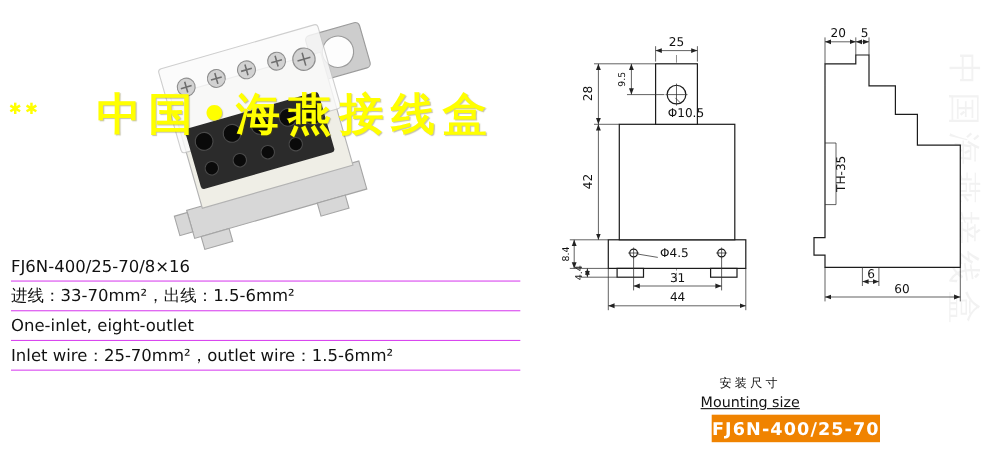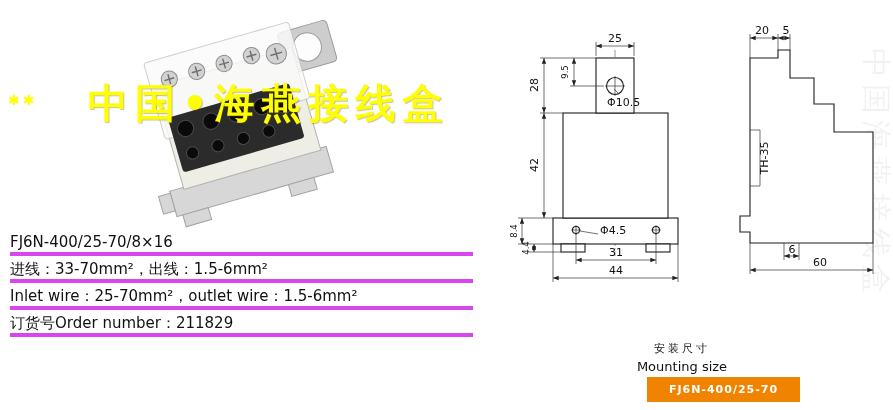--- a/index.html
+++ b/index.html
@@ -10,29 +10,29 @@
   }
   .photo-svg { position:absolute; left:138px; top:4px; width:234px; height:224px; z-index:1; }
   .wm-main {
     position:absolute; left:56px; top:76px; z-index:5;
     font-size:40px; font-weight:700; color:#ffff00; letter-spacing:7px;
     white-space:nowrap; text-shadow:1px 1px 1px rgba(90,80,0,.35);margin-left:32px;
   }
   .wm-frag { position:absolute; left:8px; top:92px; z-index:5; font-size:14px; color:#ffff00; letter-spacing:3px; }
   .spec { position:absolute; left:10px; top:229px; width:463px; z-index:3; }
   .spec-row {
-    height:27px; line-height:26px; border-bottom:4px solid #d946ef;
+    height:27px; line-height:26px; border-bottom:1px solid #d946ef;
     font-size:15px; white-space:nowrap; overflow:hidden;
   }
   .tech-svg { position:absolute; left:468px; top:8px; width:425px; height:334px; }
   .cap-cn { position:absolute; left:594px; top:341px; width:176px; text-align:center; font-size:11px; letter-spacing:3px; }
-  .cap-en { position:absolute; left:594px; top:359px; width:176px; text-align:center; font-size:13px; }
+  .cap-en { position:absolute; left:594px; top:359px; width:176px; text-align:center; font-size:13px;text-decoration:underline; }
   .badge {
     position:absolute; left:647px; top:377px; width:153px; height:25px; line-height:25px;
-    text-align:center; background:#f08300; color:#ffffff; font-size:11px; font-weight:700; letter-spacing:1px;
+    text-align:center; background:#f08300; color:#ffffff; font-size:16px; font-weight:700; letter-spacing:1px;
   }
   svg { font-family:"DejaVu Sans","Liberation Sans",sans-serif; }
   .ol   { fill:none; stroke:#1c1c1c; stroke-width:1.1; }
   .fillw{ fill:#ffffff; }
   .thin { fill:none; stroke:#333; stroke-width:0.7; }
   .cl   { fill:none; stroke:#555; stroke-width:0.6; stroke-dasharray:7 2 1.5 2; }
   .dt   { font-size:11px; fill:#111; }
   .dts  { font-size:8.5px; fill:#111; }
 </style>
 </head>
@@ -80,22 +80,22 @@
       </g>
     </g>
   </svg>
 
   <div class="wm-frag">✱✱</div>
   <div class="wm-main">中国•海燕接线盒</div>
 
   <div class="spec">
     <div class="spec-row">FJ6N-400/25-70/8×16</div>
     <div class="spec-row">进线：33-70mm²，出线：1.5-6mm²</div>
+    <div class="spec-row">One-inlet, eight-outlet</div>
     <div class="spec-row">Inlet wire：25-70mm²，outlet wire：1.5-6mm²</div>
-    <div class="spec-row">订货号Order number：211829</div>
   </div>
 
   <svg class="tech-svg" viewBox="0 0 425 334">
     <defs>
       <marker id="arr" viewBox="0 0 10 10" refX="9" refY="5" markerWidth="9" markerHeight="9" orient="auto-start-reverse">
         <path d="M0,1.5 L9,5 L0,8.5 Z" fill="#222"></path>
       </marker>
     </defs>
 
     <text x="398" y="40" transform="rotate(90 398 40)" font-size="30" letter-spacing="6" fill="#000" opacity="0.05">中国海燕接线盒</text>

